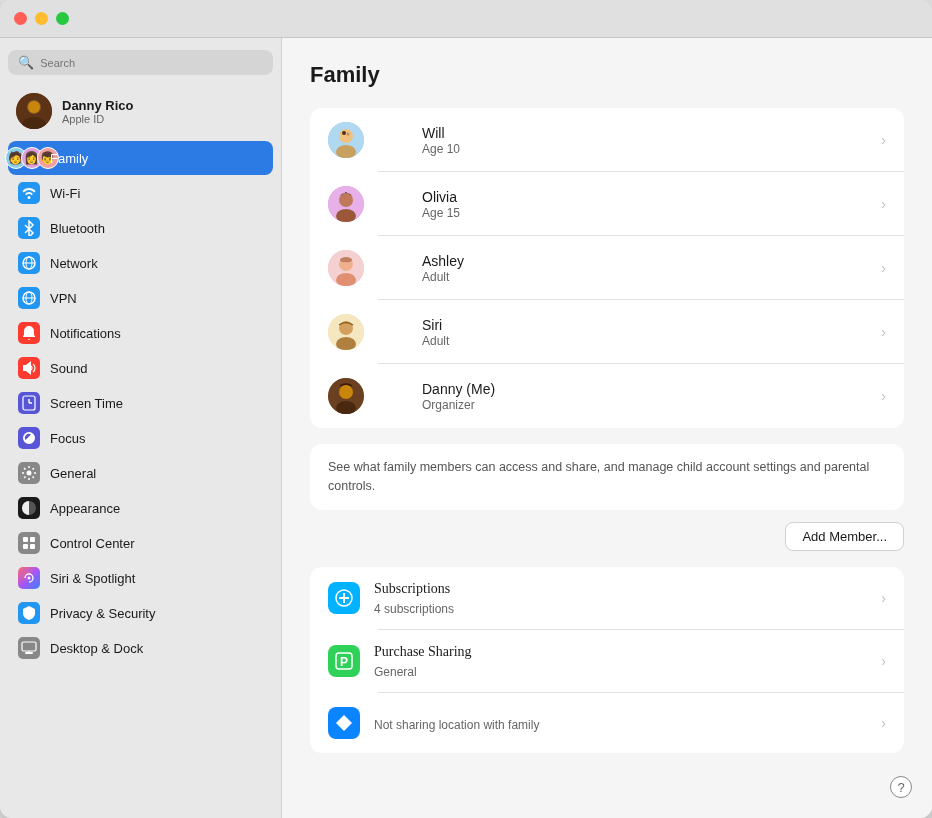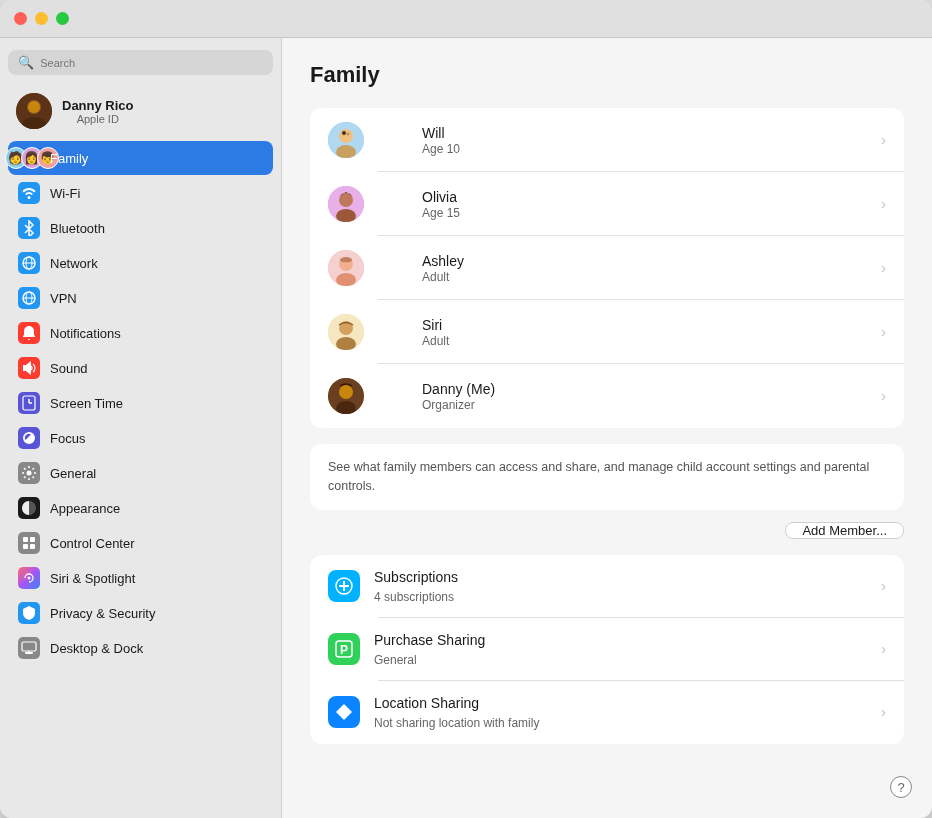--- a/index.html
+++ b/index.html
@@ -91,21 +91,21 @@
       width: 36px; height: 36px;
       border-radius: 50%;
       background: linear-gradient(135deg, #8B4513, #2c1a0e);
       display: flex;
       align-items: center;
       justify-content: center;
       overflow: hidden;
       flex-shrink: 0;
     }
     .user-avatar svg { width: 36px; height: 36px; }
-    .user-info-text { display: flex; flex-direction: column; align-items: center; }
+    .user-info-text { display: flex; flex-direction: column; }
     .user-name { font-size: 13px; font-weight: 600; color: #1a1a1a; }
     .user-subtitle { font-size: 11px; color: #666; }
     .sidebar-item {
       display: flex;
       align-items: center;
       gap: 10px;
       padding: 6px 10px;
       border-radius: 8px;
       cursor: pointer;
       font-size: 13px;
@@ -211,21 +211,21 @@
     }
     .add-member-row {
       display: flex;
       justify-content: flex-end;
       margin-bottom: 16px;
     }
     .add-member-btn {
       background: white;
       border: 1px solid #d0d0d0;
       border-radius: 8px;
-      padding: 0 16px;
+      padding: 6px 16px;
       font-size: 13px;
       color: #1a1a1a;
       cursor: pointer;
     }
     .service-row {
       display: flex;
       align-items: center;
       padding: 14px 18px;
       cursor: pointer;
       position: relative;
@@ -246,21 +246,21 @@
       flex-shrink: 0;
       display: flex;
       align-items: center;
       justify-content: center;
       font-size: 18px;
     }
     .icon-subscriptions { background: #00b2ff; }
     .icon-purchase { background: #30d158; }
     .icon-location { background: #0a84ff; }
     .service-info { flex: 1; }
-    .service-name { font-size: 14px; font-weight: 500; color: #1a1a1a; }
+    .service-name { font-size: 14px; font-weight: 500; color: #1a1a1a; font-family: Liberation Serif, serif; }
     .service-sub { font-size: 12px; color: #666; margin-top: 5px; }
     .help-btn {
       position: fixed;
       bottom: 20px;
       right: 20px;
       width: 22px; height: 22px;
       border-radius: 50%;
       border: 1.5px solid #888;
       background: white;
       display: flex;
@@ -609,21 +609,20 @@
           <span class="chevron">›</span>
         </div>
 
         <div class="service-row">
           <div class="service-icon icon-location">
             <svg width="20" height="20" viewBox="0 0 20 20" fill="white">
               <path d="M10 2L18 10L10 18L2 10L10 2z"></path>
             </svg>
           </div>
           <div class="service-info">
-            <div class="service-name">Location Sharing</div>
             <div class="service-sub">Not sharing location with family</div>
           </div>
           <span class="chevron">›</span>
         </div>
       </div>
 
       <div style="display:flex; justify-content:flex-end; margin-top: 8px;">
         <div class="help-btn">?</div>
       </div>
     </div>

